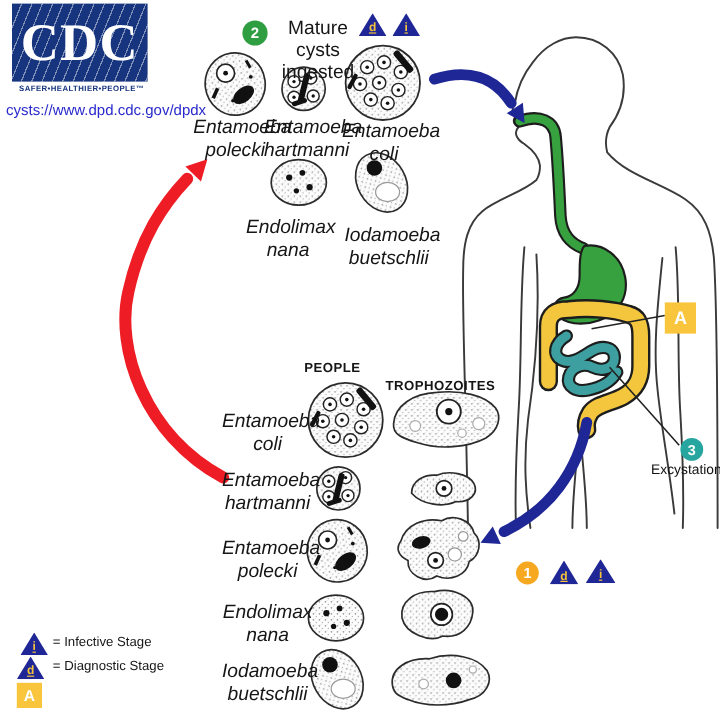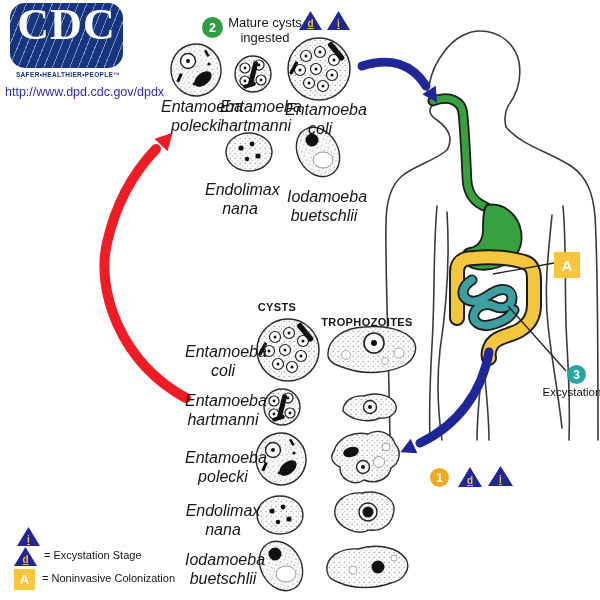--- a/index.html
+++ b/index.html
@@ -2,26 +2,26 @@
 <html><head>
 <meta charset="utf-8">
 <style>
   html,body{margin:0;padding:0;background:#fff;}
   #stage{position:relative;width:600px;height:600px;background:#fff;overflow:hidden;
          font-family:"Liberation Sans",sans-serif;color:#111;}
   #diagram-svg{position:absolute;left:0;top:0;z-index:1;}
   .txt{position:absolute;z-index:3;white-space:pre-line;text-align:center;line-height:1.16;}
   .species{font-size:16px;font-style:italic;color:#161616;}
   .colhead{font-size:11px;font-weight:bold;letter-spacing:.4px;color:#161616;}
-  .steplbl{font-size:13px;color:#161616;}
+  .steplbl{font-size:16px;color:#161616;}
   .legendlbl{font-size:11px;text-align:left;color:#161616;}
   
   .logo-box{position:absolute;left:10px;top:3px;width:113px;height:65px;background:#16357e;z-index:3;
-            display:flex;align-items:flex-start;justify-content:center;
-            background-image:repeating-linear-gradient(112deg,rgba(255,255,255,0) 0 7px,rgba(255,255,255,.45) 7px 8px);border-radius:15px;}
+            display:flex;align-items:center;justify-content:center;
+            background-image:repeating-linear-gradient(112deg,rgba(255,255,255,0) 0 7px,rgba(255,255,255,.45) 7px 8px);}
   .logo-txt{color:#fff;font-weight:bold;font-size:44px;letter-spacing:1px;line-height:1;
             font-family:"Liberation Serif",serif;}
   .tagline{position:absolute;left:12px;top:71px;width:112px;z-index:3;font-size:6.5px;font-weight:bold;
            color:#16357e;text-align:center;letter-spacing:.35px;}
   .url{position:absolute;left:5px;top:85px;width:220px;z-index:3;font-size:12.5px;color:#2a2acc;text-align:left;}
   
   .numcirc{position:absolute;z-index:4;width:21px;height:21px;border-radius:50%;color:#fff;
            font-weight:bold;font-size:12.5px;display:flex;align-items:center;justify-content:center;}
   
   .tri-badge{position:absolute;z-index:4;width:23px;height:19px;}
@@ -212,21 +212,21 @@
   <use href="#g-troph-hartmanni" transform="translate(370,408)"></use>
   <use href="#g-troph-polecki" transform="translate(366,459)"></use>
   <use href="#g-troph-nana" transform="translate(366,513)"></use>
   <use href="#g-troph-iodamoeba" transform="translate(368,566)"></use>
 </svg>
 
 <div class="logo-box">
   <span class="logo-txt">CDC</span>
 </div>
 <div class="tagline">SAFER•HEALTHIER•PEOPLE™</div>
-<div class="url">http://www.dpd.cdc.gov/dpdx</div>
+<div class="url">cysts://www.dpd.cdc.gov/dpdx</div>
 
 <div class="numcirc" style="left:202px;top:17px;background:#2e9e41;">2</div>
 <div class="txt steplbl" style="left:222px;top:15px;width:86px;">Mature cysts
 ingested</div>
 <span class="tri-badge" style="left:299px;top:11px;">
   <span class="tri"></span>
   <span class="tl">d</span>
 </span>
 <span class="tri-badge" style="left:327px;top:11px;">
   <span class="tri"></span>
@@ -251,41 +251,41 @@
 <div class="numcirc" style="left:430px;top:468px;width:19px;height:19px;background:#f6a821;font-size:12px;">1</div>
 <span class="tri-badge" style="left:458px;top:467px;width:24px;height:20px;">
   <span class="tri"></span>
   <span class="tl">d</span>
 </span>
 <span class="tri-badge" style="left:488px;top:466px;width:25px;height:20px;">
   <span class="tri"></span>
   <span class="tl">i</span>
 </span>
 
-<div class="txt colhead" style="left:247px;top:301px;width:60px;">CYSTS</div>
+<div class="txt colhead" style="left:247px;top:301px;width:60px;">PEOPLE</div>
 <div class="txt colhead" style="left:317px;top:316px;width:100px;">TROPHOZOITES</div>
 
 <div class="txt species" style="left:185px;top:343px;width:76px;">Entamoeba
 coli</div>
 <div class="txt species" style="left:185px;top:392px;width:76px;">Entamoeba
 hartmanni</div>
 <div class="txt species" style="left:185px;top:449px;width:76px;">Entamoeba
 polecki</div>
 <div class="txt species" style="left:185px;top:502px;width:76px;">Endolimax
 nana</div>
 <div class="txt species" style="left:185px;top:551px;width:76px;">Iodamoeba
 buetschlii</div>
 
 <span class="tri-badge" style="left:17px;top:527px;">
   <span class="tri"></span>
   <span class="tl">i</span>
 </span>
+<div class="txt legendlbl" style="left:44px;top:529px;width:140px;">= Infective Stage</div>
 
 <span class="tri-badge" style="left:14px;top:547px;">
   <span class="tri"></span>
   <span class="tl">d</span>
 </span>
-<div class="txt legendlbl" style="left:44px;top:549px;width:140px;">= Excystation Stage</div>
+<div class="txt legendlbl" style="left:44px;top:549px;width:140px;">= Diagnostic Stage</div>
 
 <div class="sq-badge" style="left:14px;top:569px;width:21px;height:21px;font-size:13px;z-index:4;">A</div>
-<div class="txt legendlbl" style="left:42px;top:572px;width:175px;">= Noninvasive Colonization</div>
 
 </div>
 
 </body></html>

